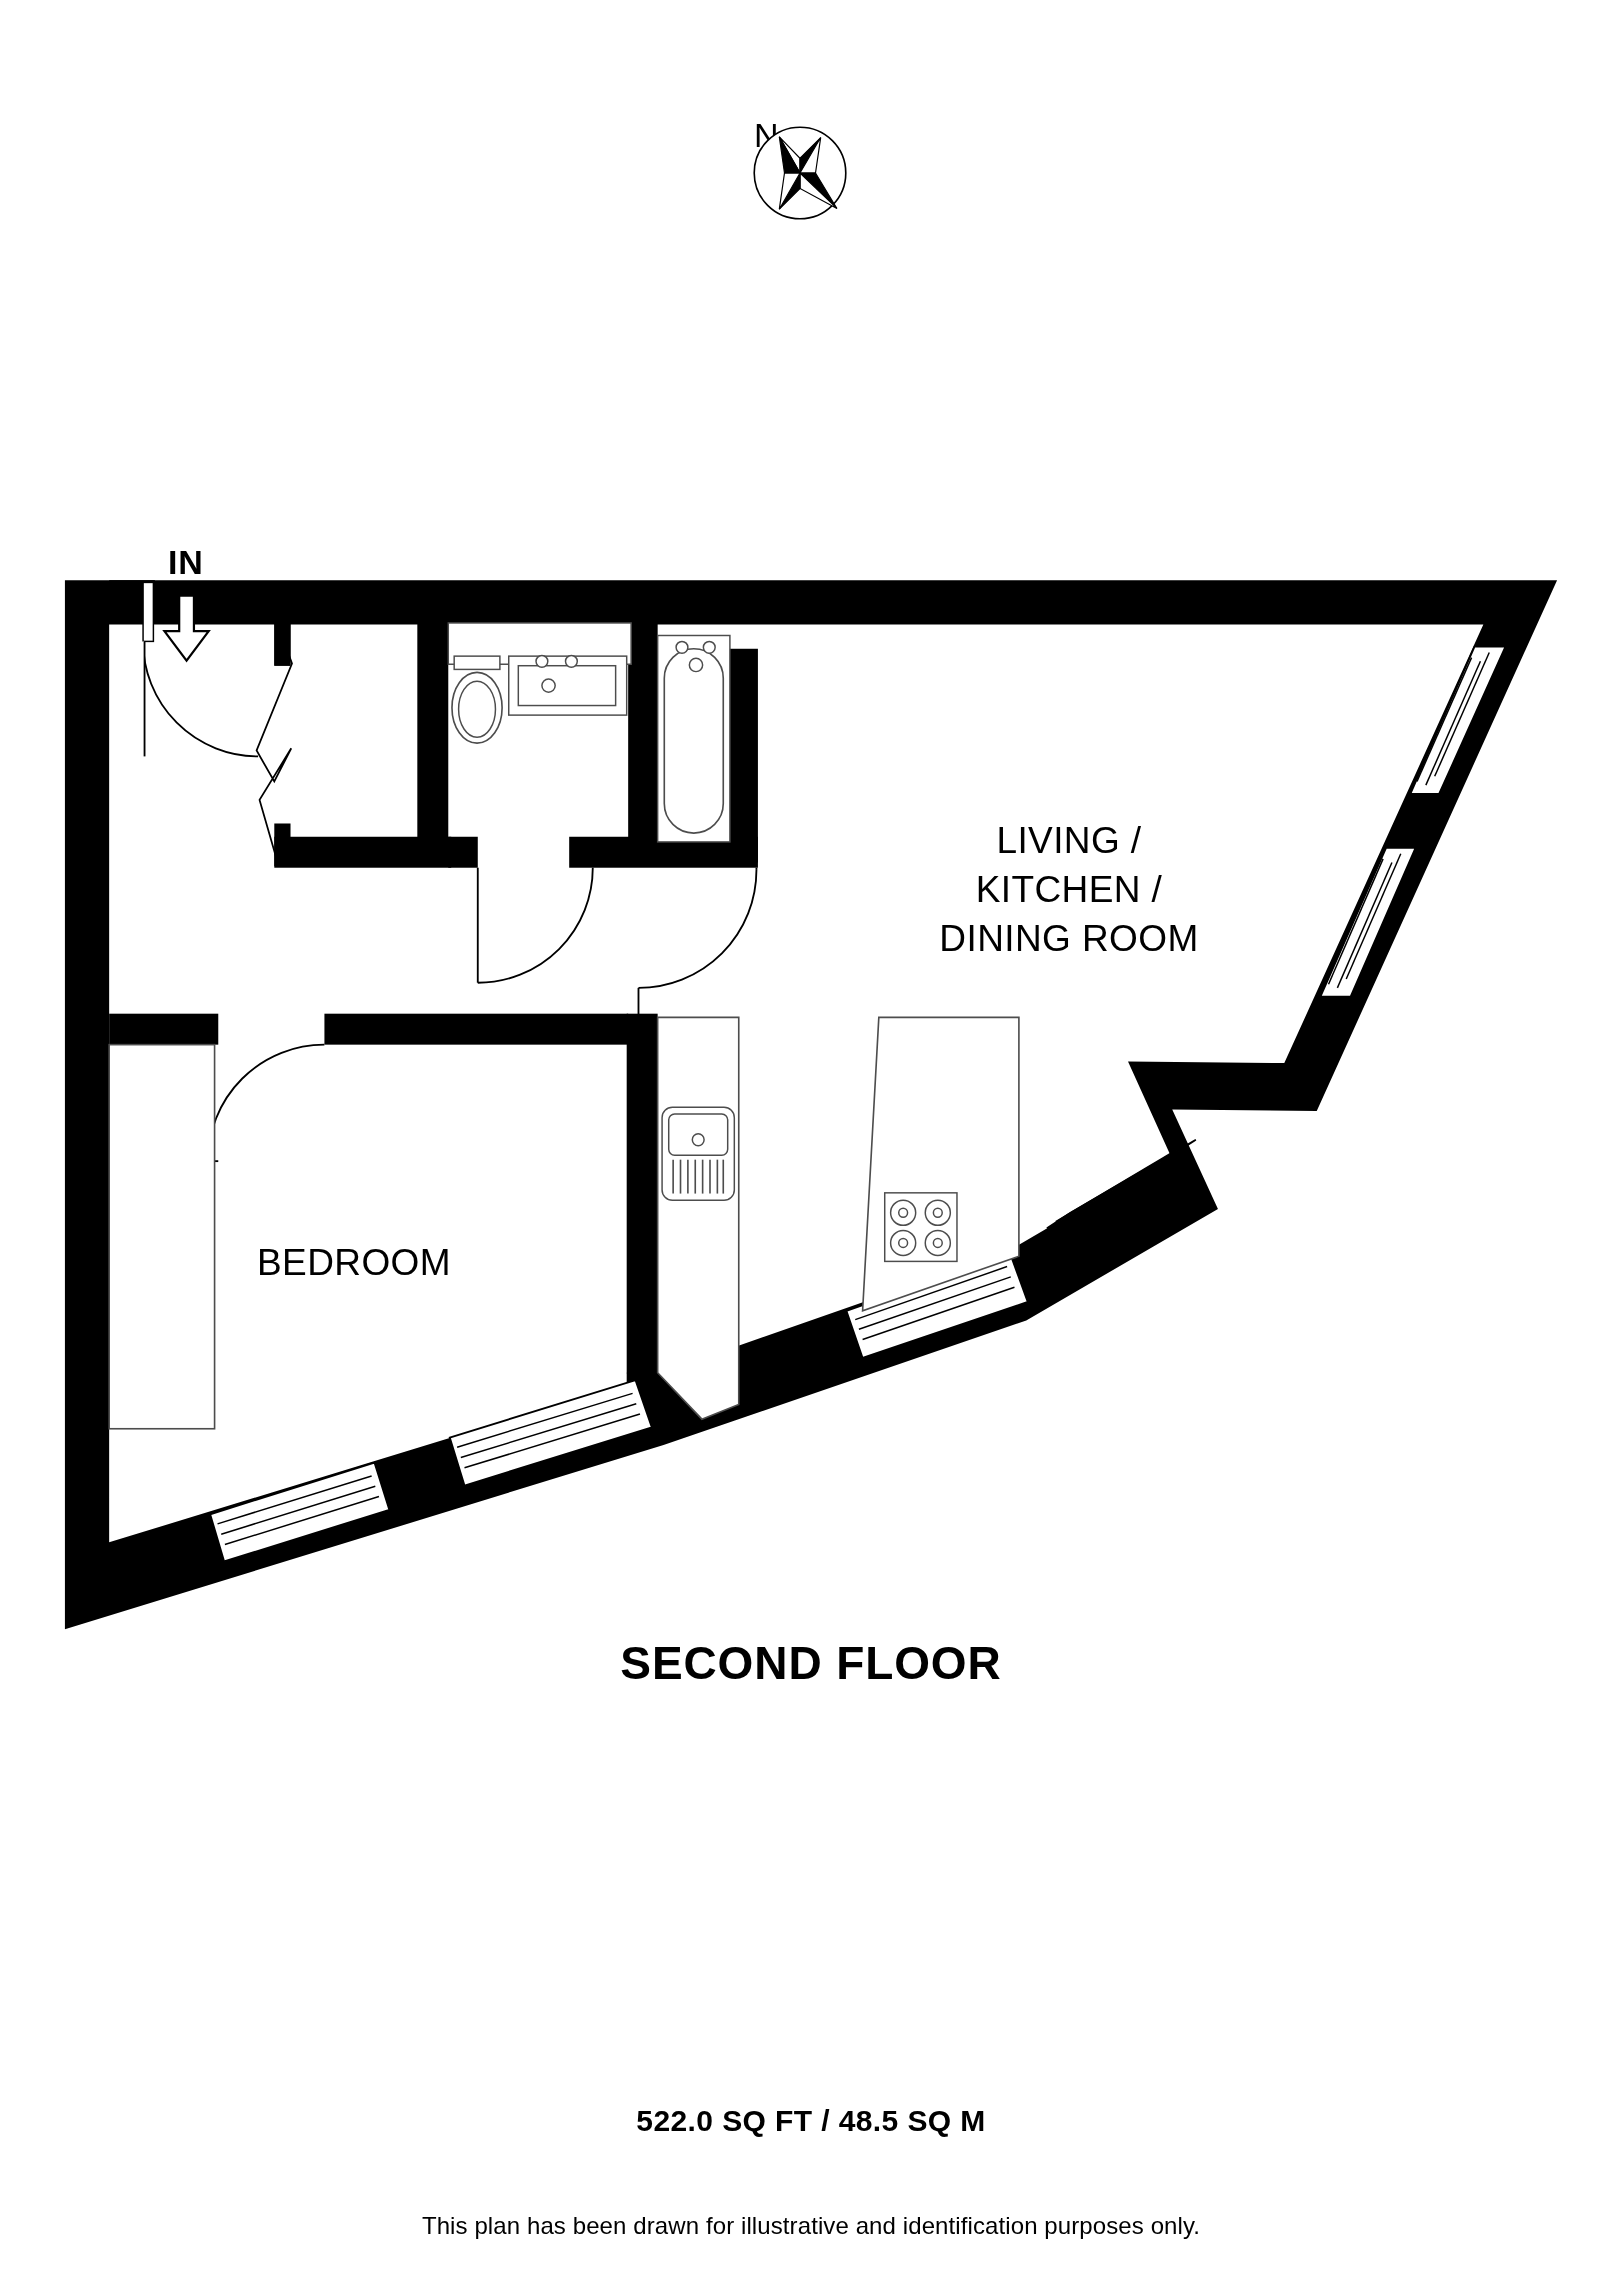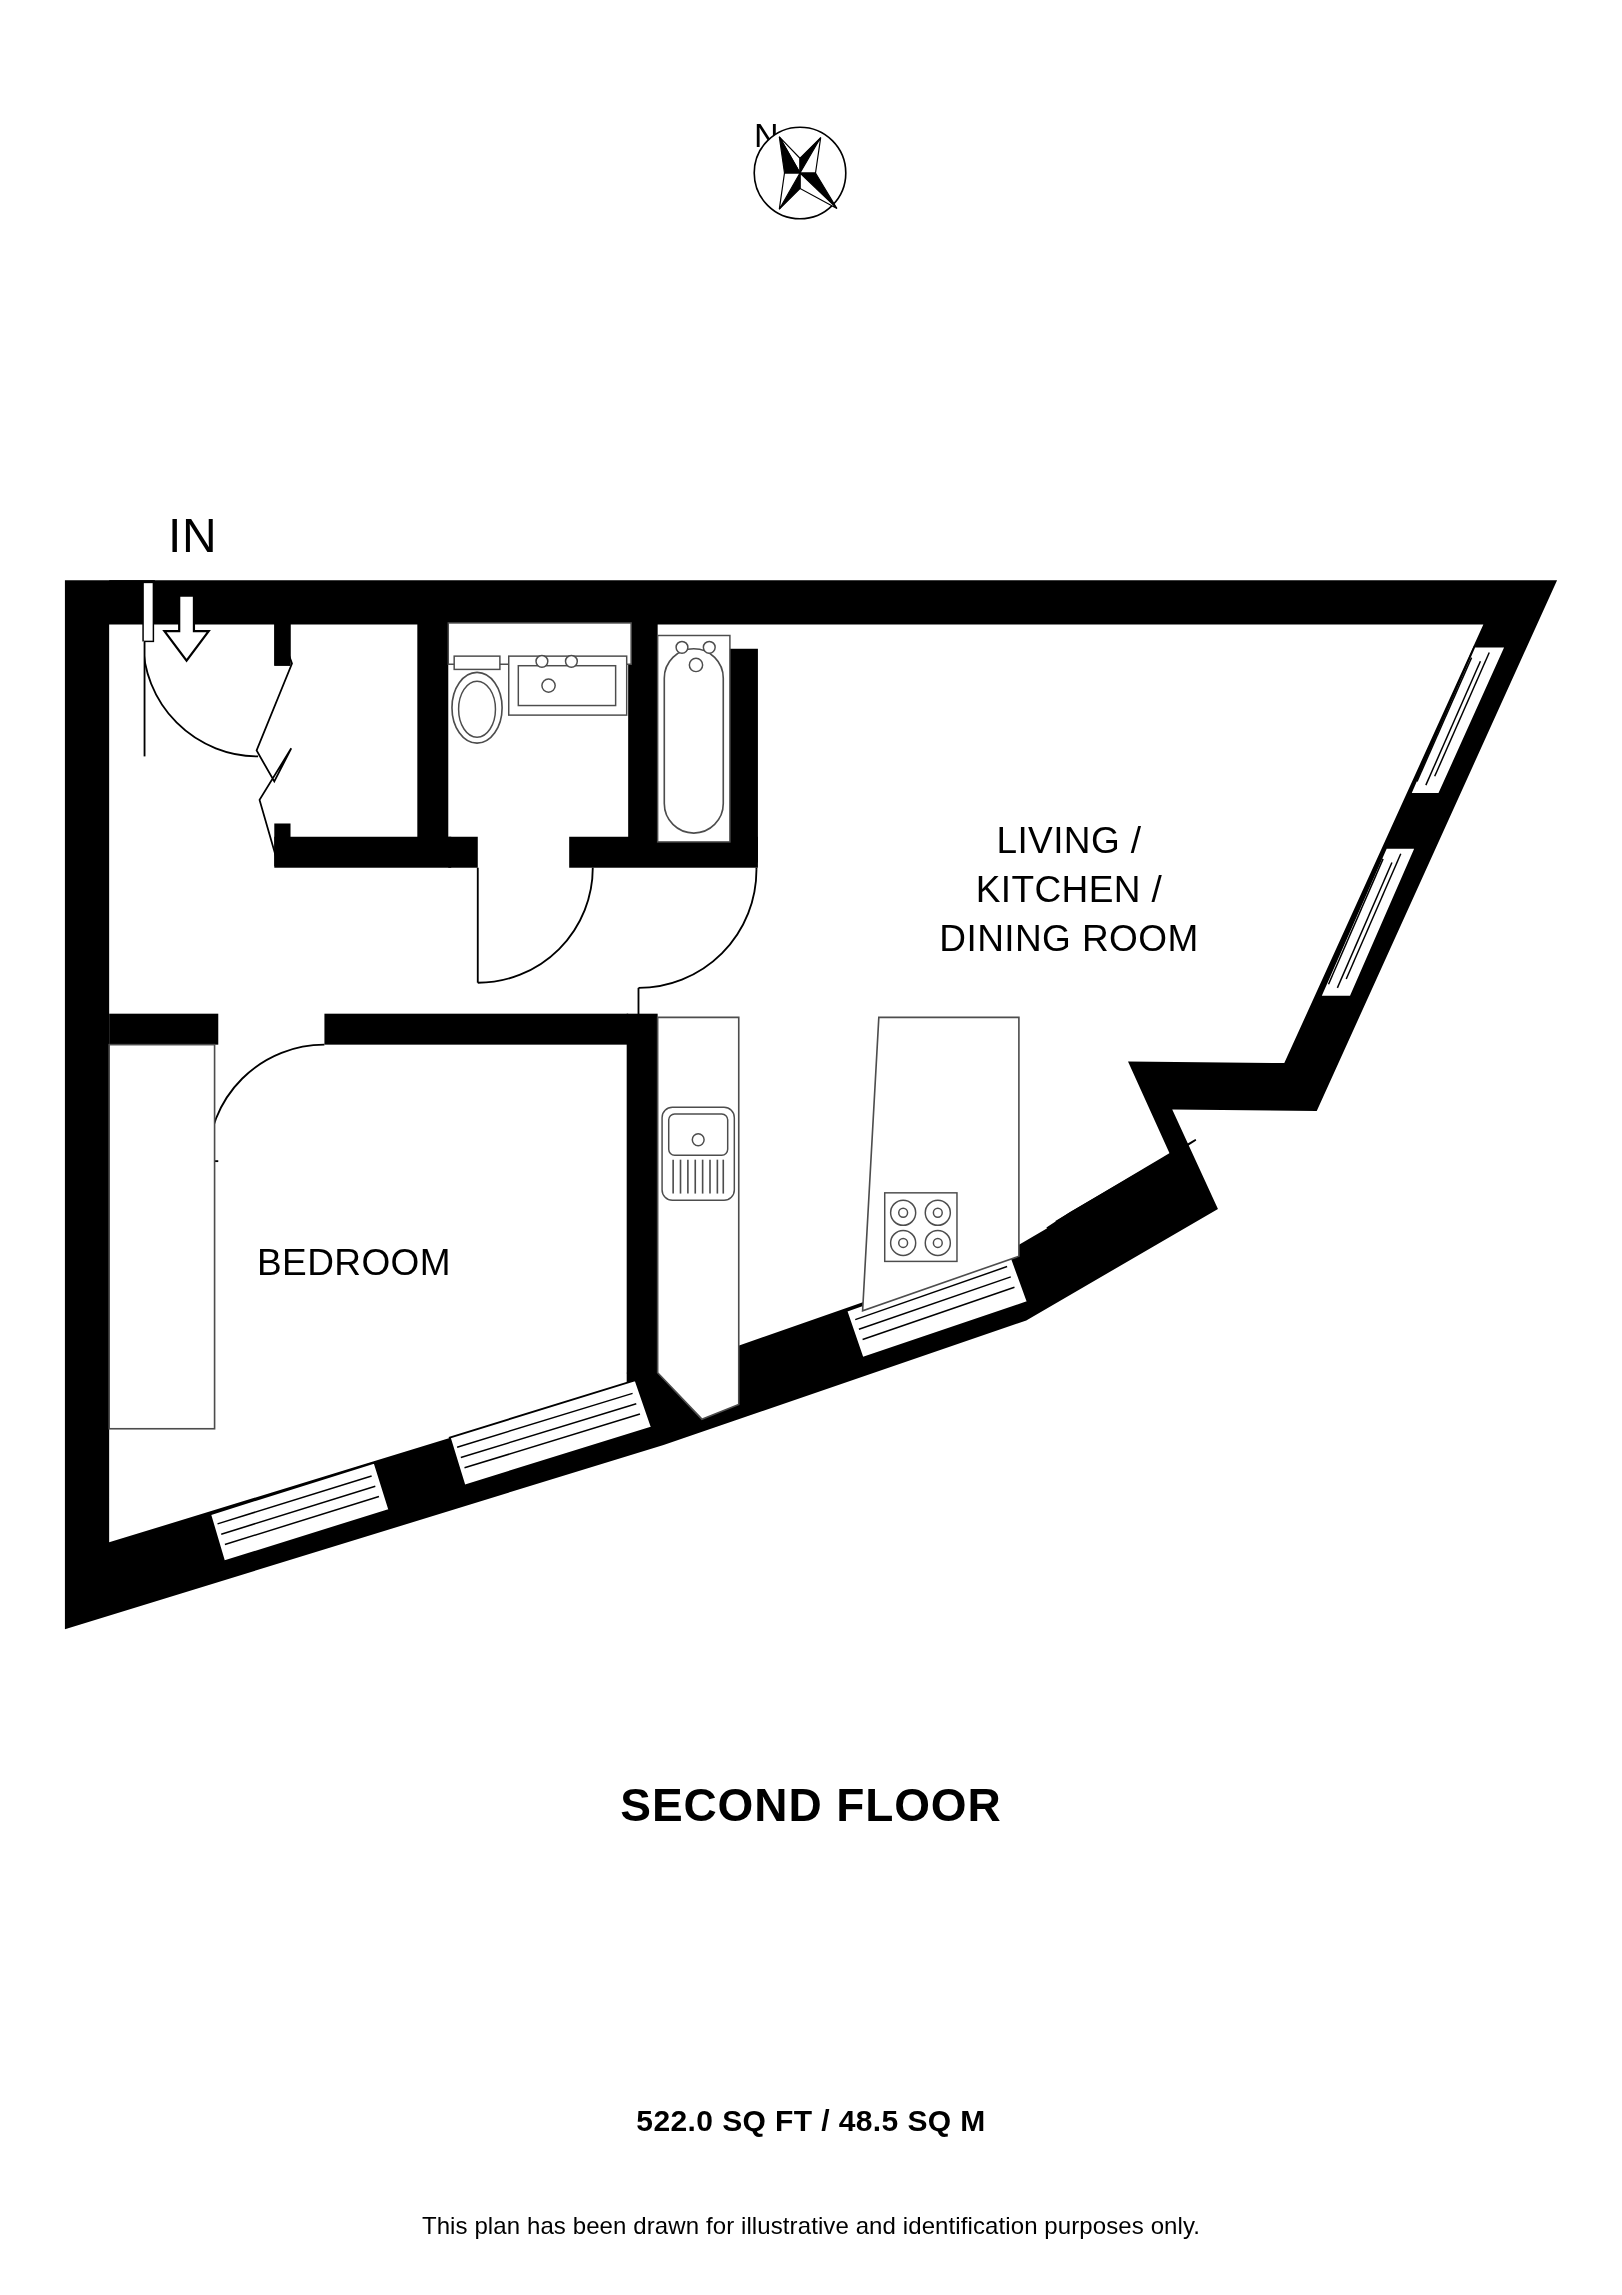--- a/index.html
+++ b/index.html
@@ -41,23 +41,23 @@
     top: 118px;
     font-size: 34px;
     font-weight: 400;
     letter-spacing: 0.4px;
     line-height: 1;
   }
   
   .in-label {
     position: absolute;
     left: 168px;
-    top: 512px;
-    font-size: 48px;
-    font-weight: 400;
+    top: 545px;
+    font-size: 34px;
+    font-weight: 700;
     letter-spacing: 0.7px;
     line-height: 1;
   }
   
   .room-label {
     position: absolute;
     text-align: center;
     font-size: 37px;
     font-weight: 400;
     line-height: 1.32;
@@ -71,21 +71,21 @@
   }
   #label-bedroom {
     left: 192px;
     top: 1239px;
     width: 324px;
   }
   
   .floor-title {
     position: absolute;
     left: 0;
-    top: 1778px;
+    top: 1636px;
     width: 1622px;
     text-align: center;
     font-size: 46px;
     font-weight: 700;
     letter-spacing: 0.9px;
   }
   .area-block {
     position: absolute;
     left: 0;
     top: 2079px;

